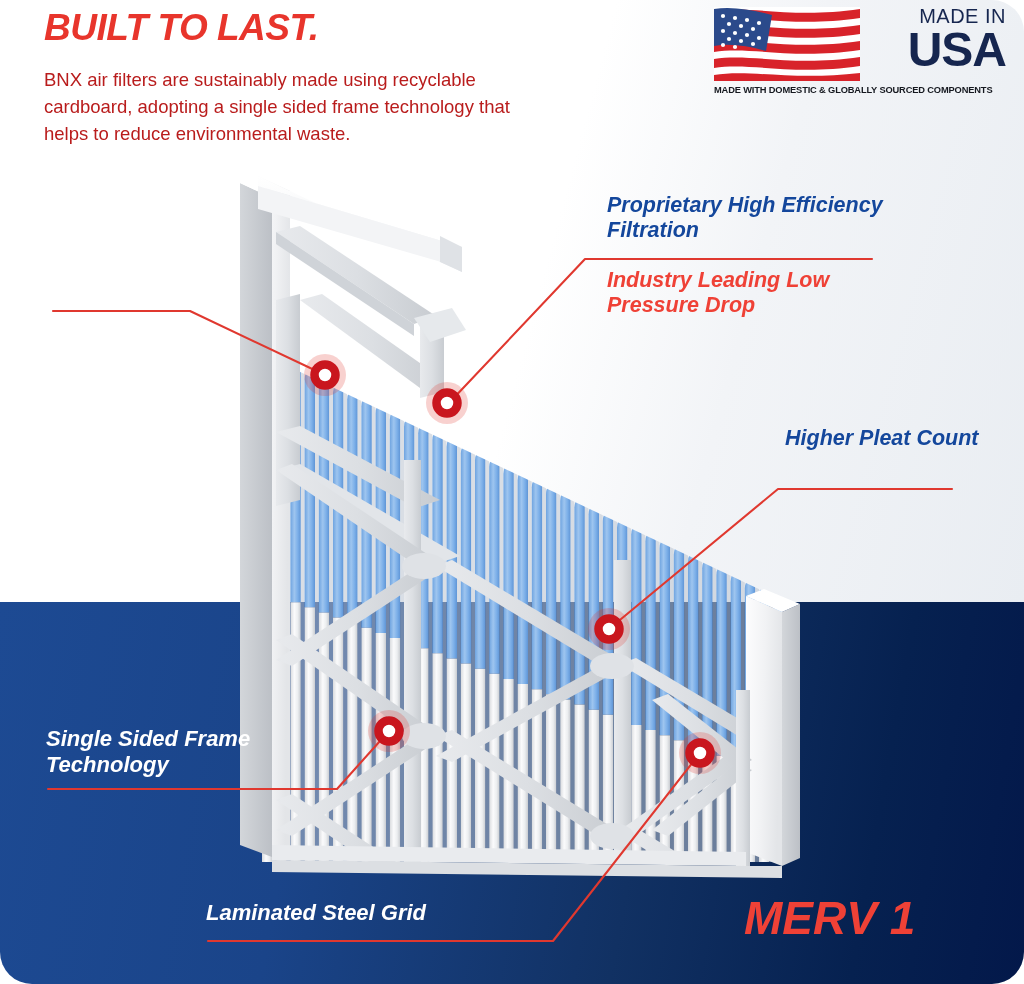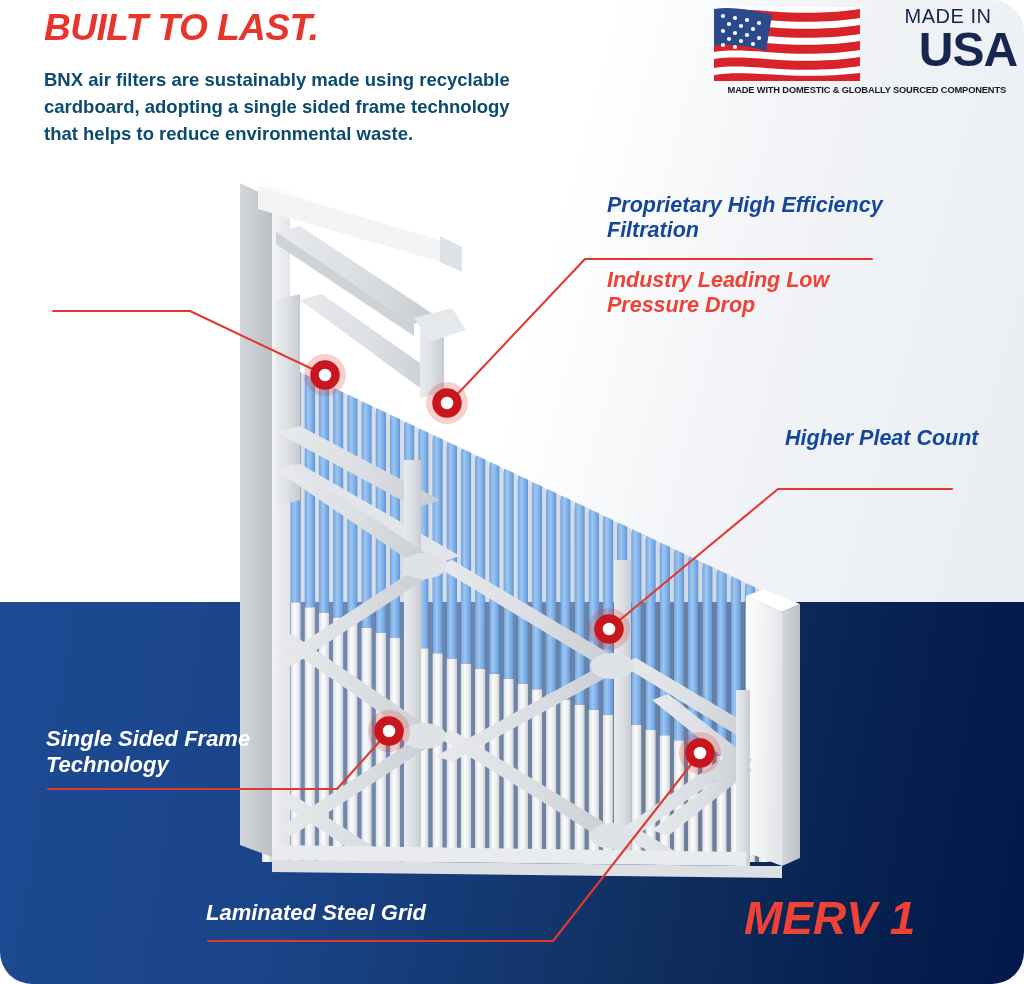--- a/index.html
+++ b/index.html
@@ -16,30 +16,30 @@
   .bg-blue{position:absolute;left:0;top:602px;width:1024px;height:382px;
     background:linear-gradient(100deg,#1d4a93 0%,#1a4489 30%,#113163 62%,#062150 84%,#03184a 100%);}
 
   
   .headline{position:absolute;left:44px;top:8px;width:470px;}
   .headline h1{
     margin:0;font-size:37px;line-height:40px;letter-spacing:-0.5px;
     font-weight:bold;font-style:italic;color:#e8352c;
   }
   .headline p{
-    margin:18px 0 0 0;font-size:18.5px;line-height:27px;color:#0c4a6e;font-weight:700;
+    margin:18px 0 0 0;font-size:18.5px;line-height:27px;color:#b91c1c;font-weight:400;
   }
 
   
   .usa-badge{position:absolute;left:714px;top:5px;width:292px;height:98px;}
   .usa-flag{position:absolute;left:0;top:2px;width:146px;height:74px;overflow:hidden;}
-  .usa-text{position:absolute;left:164px;top:0px;width:140px;text-align:center;}
+  .usa-text{position:absolute;left:152px;top:0px;width:140px;text-align:right;}
   .usa-made-in{font-size:20px;line-height:22px;color:#16264f;letter-spacing:.5px;font-weight:400;}
   .usa-usa{font-size:48px;line-height:46px;color:#16264f;font-weight:bold;letter-spacing:-1px;margin-left:40px;}
-  .usa-sub{position:absolute;left:0;top:80px;width:292px;text-align:right;
+  .usa-sub{position:absolute;left:0;top:80px;width:292px;text-align:left;
     font-size:9.3px;font-weight:bold;color:#15181f;letter-spacing:-0.15px;white-space:nowrap;}
 
   
   .callout{position:absolute;font-weight:bold;font-style:italic;line-height:1.17;}
   .c-blue{color:#14479c;}
   .c-red{color:#ef4136;}
   .c-white{color:#ffffff;}
 
   .co-diagonal{left:52px;top:246px;font-size:23px;width:220px;}
   .co-prop{left:607px;top:193px;font-size:21.5px;width:290px;}

